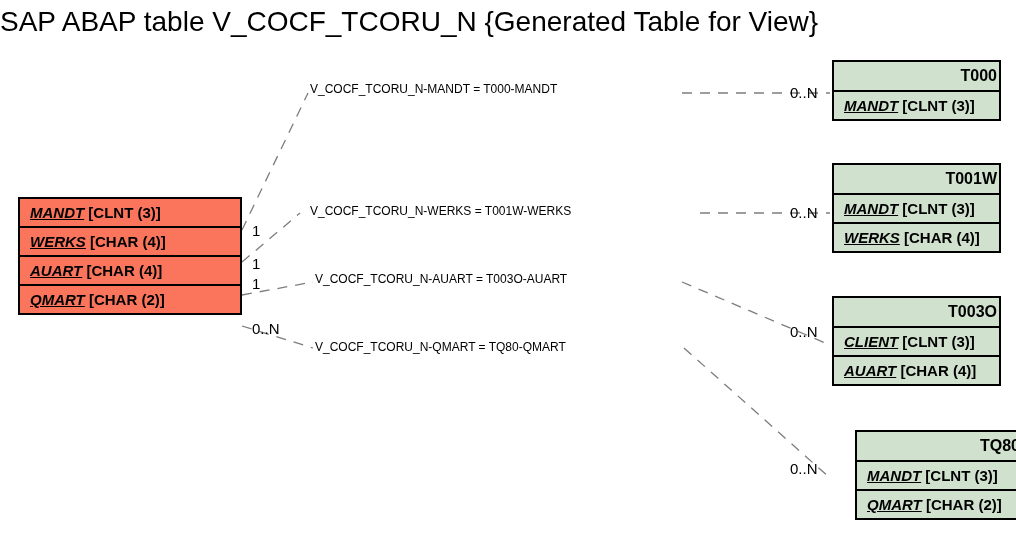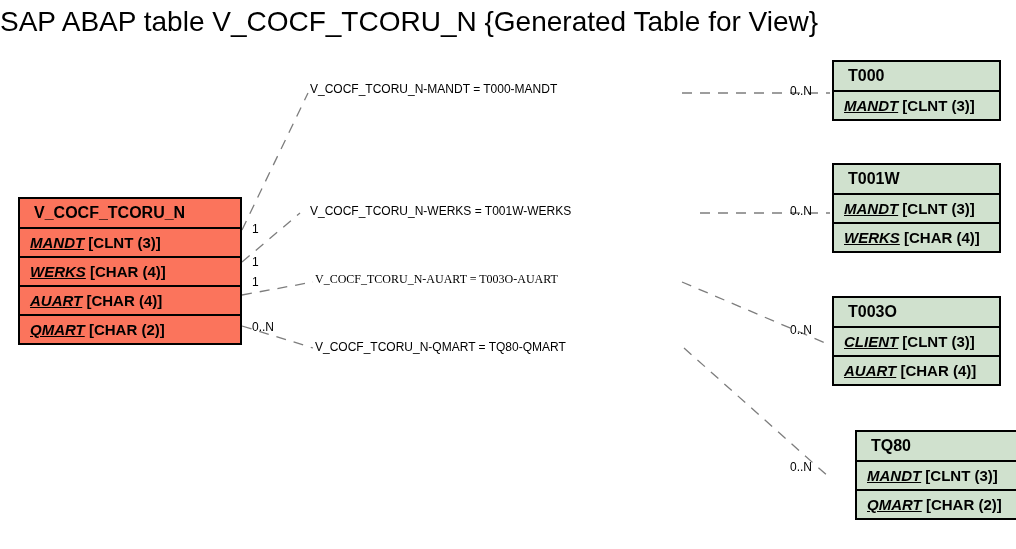--- a/index.html
+++ b/index.html
@@ -18,22 +18,22 @@
     left: 0;
     font-size: 28px;
     font-weight: 400;
   }
   .entity {
     position: absolute;
     border: 2px solid #000;
   }
   .entity .header {
     font-weight: bold;
-    text-align: left;
-    padding: 5px 14px;
+    text-align: right;
+    padding: 5px 2px;
     border-bottom: 2px solid #000;
     white-space: nowrap;
   }
   .entity .row {
     padding: 5px 10px;
     border-bottom: 2px solid #000;
     white-space: nowrap;
     font-size: 15px;
     font-weight: bold;
   }
@@ -41,21 +41,21 @@
     border-bottom: none;
   }
   .entity .fk {
     font-style: italic;
     text-decoration: underline;
   }
   .main-entity { background: #fb745c; }
   .ref-entity  { background: #d0e1ce; }
   .card {
     position: absolute;
-    font-size: 12px;
+    font-size: 15px;
   }
   .rel-label {
     position: absolute;
     font-size: 12px;
     white-space: nowrap;
   }
   svg.connectors {
     position: absolute;
     top: 0;
     left: 0;
@@ -87,21 +87,20 @@
   <line x1="242" y1="295" x2="313" y2="282"></line>
 
   <line x1="682" y1="282" x2="830" y2="345"></line>
 
   <line x1="242" y1="326" x2="313" y2="348"></line>
 
   <line x1="684" y1="348" x2="830" y2="478"></line>
 </svg>
 
 <div class="entity main-entity" style="top:197px; left:18px; width:220px;">
-  <div class="header">V_COCF_TCORU_N</div>
   <div class="row"><span class="fk">MANDT</span> <span>[CLNT (3)]</span></div>
   <div class="row"><span class="fk">WERKS</span> <span>[CHAR (4)]</span></div>
   <div class="row"><span class="fk">AUART</span> <span>[CHAR (4)]</span></div>
   <div class="row"><span class="fk">QMART</span> <span>[CHAR (2)]</span></div>
 </div>
 
 <div class="entity ref-entity" style="top:60px; left:832px; width:165px;">
   <div class="header">T000</div>
   <div class="row"><span class="fk">MANDT</span> <span>[CLNT (3)]</span></div>
 </div>
@@ -129,14 +128,14 @@
 <div class="card" style="top:275px; left:252px;">1</div>
 <div class="card" style="top:320px; left:252px;">0..N</div>
 
 <div class="card" style="top:84px;  left:790px;">0..N</div>
 <div class="card" style="top:204px; left:790px;">0..N</div>
 <div class="card" style="top:323px; left:790px;">0..N</div>
 <div class="card" style="top:460px; left:790px;">0..N</div>
 
 <div class="rel-label" style="top:82px;  left:310px;">V_COCF_TCORU_N-MANDT = T000-MANDT</div>
 <div class="rel-label" style="top:204px; left:310px;">V_COCF_TCORU_N-WERKS = T001W-WERKS</div>
-<div class="rel-label" style="top:272px; left:315px;font-family:Liberation Serif, serif;">V_COCF_TCORU_N-AUART = T003O-AUART</div>
+<div class="rel-label" style="top:272px; left:315px;">V_COCF_TCORU_N-AUART = T003O-AUART</div>
 <div class="rel-label" style="top:340px; left:315px;">V_COCF_TCORU_N-QMART = TQ80-QMART</div>
 
 </body></html>

